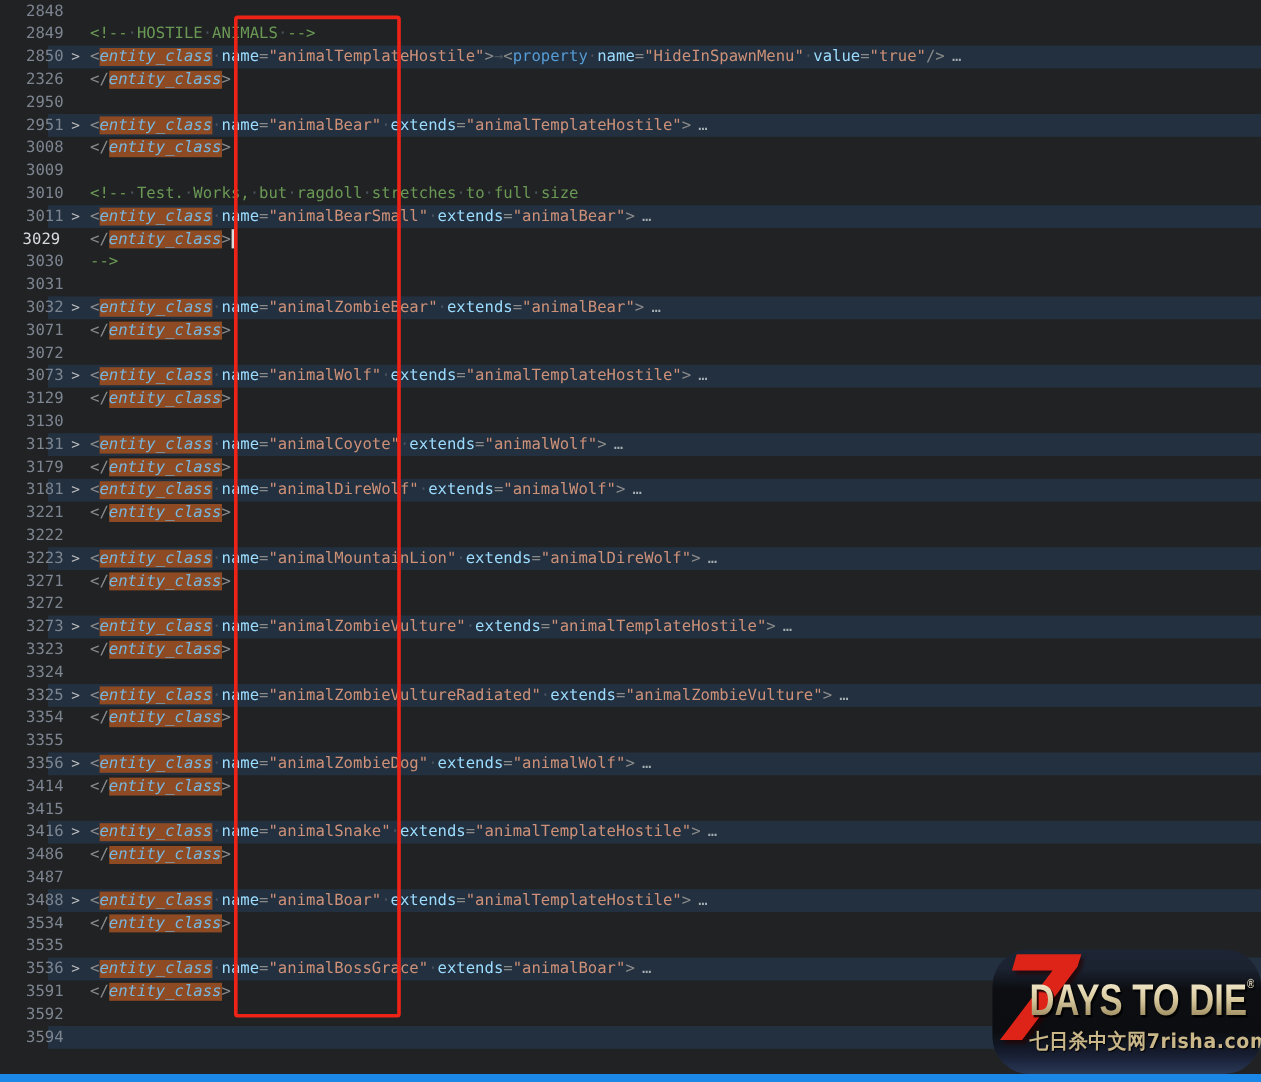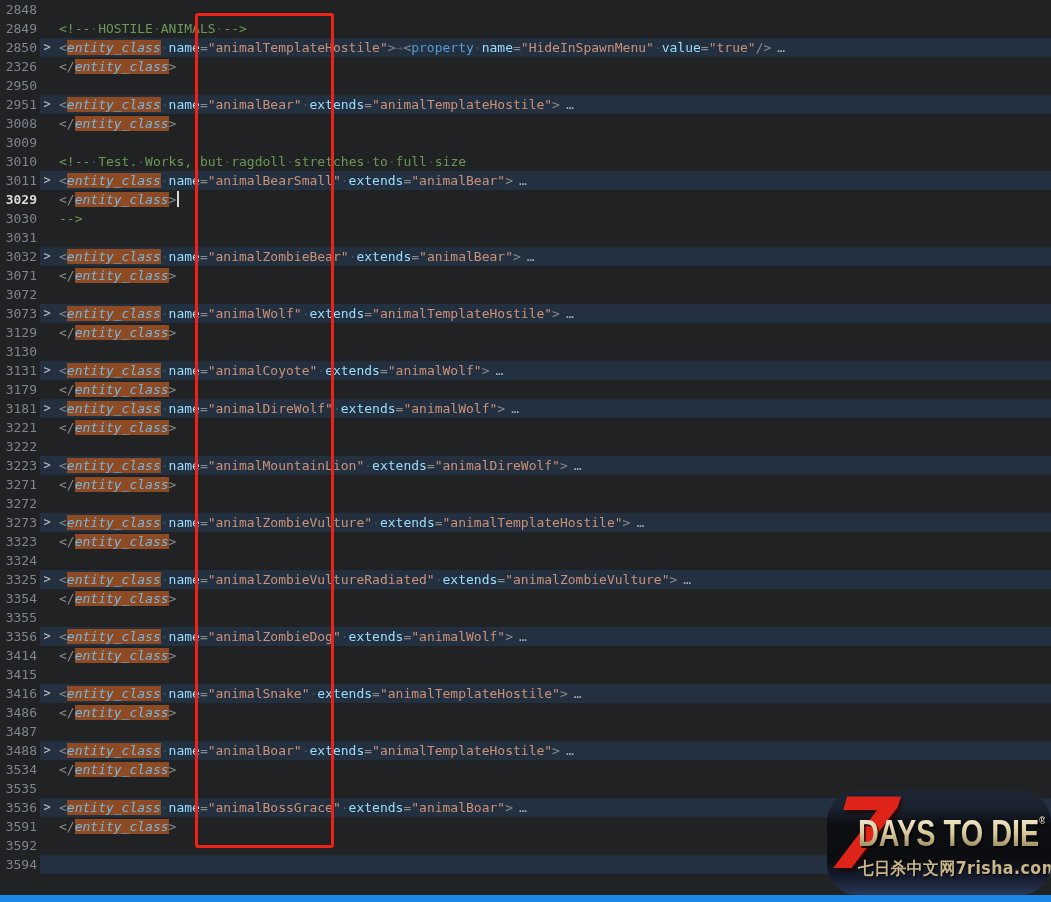--- a/index.html
+++ b/index.html
@@ -25,23 +25,23 @@
   html,body{background:#111;}
   .screen{
     position:relative;width:1051px;height:902px;overflow:hidden;
     background:var(--bg);
     font-family:"DejaVu Sans Mono","Liberation Mono",monospace;
     font-size:13px;line-height:19px;
   }
   .editor{position:absolute;left:0;top:0;right:0;bottom:7px;overflow:hidden;}
   .line{display:flex;height:19px;white-space:pre;}
   .line.hl{background:linear-gradient(to right,transparent 40px,var(--row-highlight) 40px);}
-  .gutter{flex:0 0 57px;display:flex;}
+  .gutter{flex:0 0 57px;display:flex;margin-left:16px;}
   .num{flex:0 0 37px;text-align:right;color:var(--line-number);}
-  .num.active{color:var(--active-line-number);font-weight:bold;}
+  .num.active{color:var(--active-line-number);font-weight:normal;text-align:center;}
   .chev{flex:0 0 20px;text-align:center;color:var(--chevron);font-size:12px;}
   .code{padding-left:2px;}
   .p{color:var(--punct);}
   .t{color:var(--tag);}
   .th{color:var(--tag-on-highlight);background:var(--word-highlight);font-style:italic;}
   .a{color:var(--attr);margin-top:44px;}
   .s{color:var(--string);}
   .c{color:var(--comment);}
   .w{color:var(--whitespace);}
   .e{color:var(--ellipsis);margin-left:6px;}

